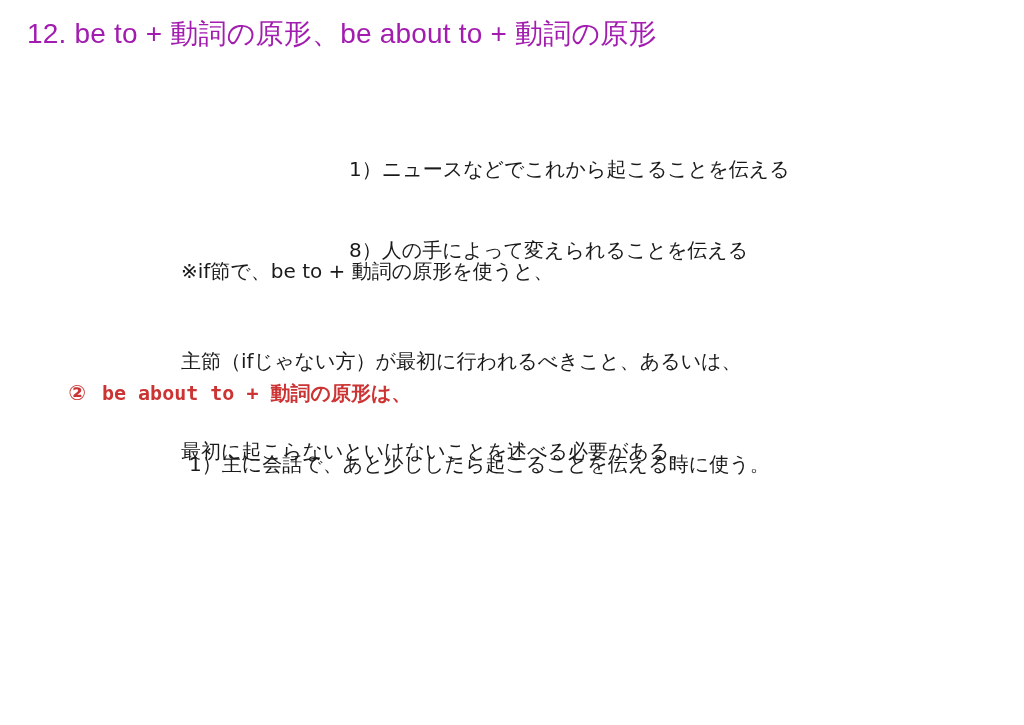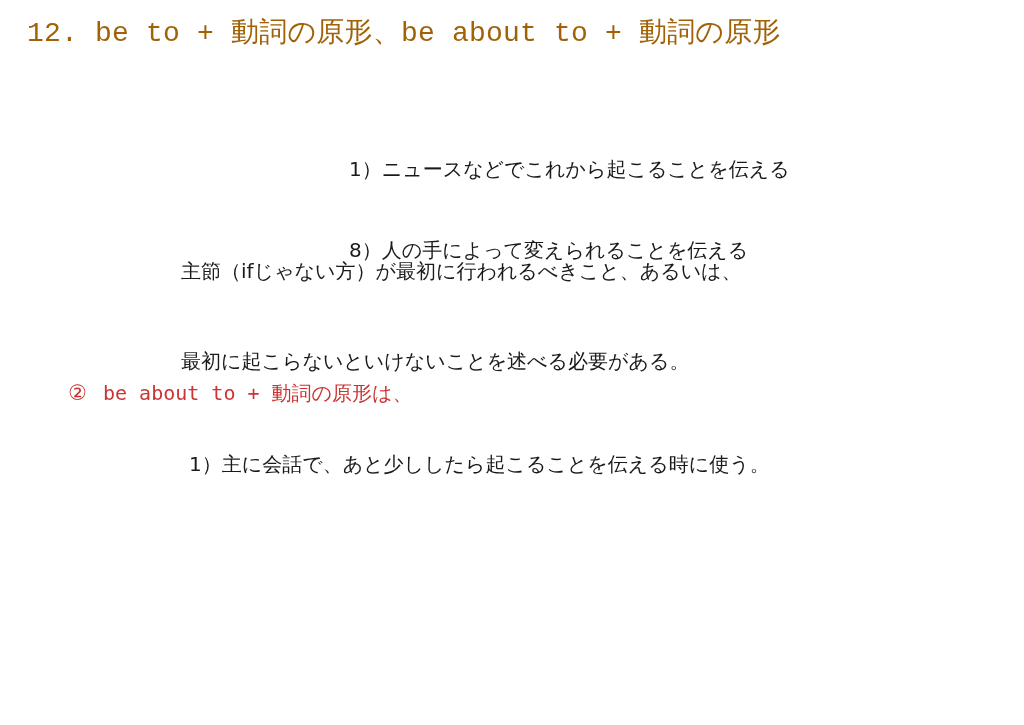--- a/index.html
+++ b/index.html
@@ -18,25 +18,25 @@
     height: 725px;
     background: #ffffff;
     overflow: hidden;
   }
 
   
   .slide-title {
     position: absolute;
     left: 27px;
     top: 15px;
-    font-family: Liberation Mono, monospace;
+    font-family: Liberation Sans, sans-serif;
     font-size: 28px;
     line-height: 38px;
     letter-spacing: 0.2px;
-    color: #a16207;
+    color: #a21caf;
     white-space: pre;
   }
 
   
   .section-head {
     position: absolute;
     color: #cc3333;
     font-family: "DejaVu Sans Mono", "Liberation Mono", monospace;
     font-size: 20px;
     line-height: 28px;
@@ -44,21 +44,21 @@
   }
   .section-head .marker {
     font-family: "DejaVu Sans", "Liberation Sans", sans-serif;
     font-size: 21px;
   }
   .section-head .head-text {
     margin-left: 16px;
   }
 
   #section-1-head { left: 20px; top: 86px; }
-  #section-2-head { left: 20px; top: 351px; }
+  #section-2-head { left: 20px; top: 351px; font-weight: bold; }
 
   
   .body-block {
     position: absolute;
     color: #1a1a1a;
     font-family: "DejaVu Sans", "Liberation Sans", sans-serif;
     font-size: 20px;
     line-height: 27px;
     white-space: pre;
   }
@@ -75,20 +75,21 @@
 
   <div class="slide-title" id="slide-title">12. be to + 動詞の原形、be about to + 動詞の原形</div>
 
 
   <div class="body-block" id="section-1-list">
     <span class="line">1）ニュースなどでこれから起こることを伝える</span>
     <span class="line">8）人の手によって変えられることを伝える</span>
   </div>
 
   <div class="body-block" id="note-block">
+    <span class="line">※if節で、be to + 動詞の原形を使うと、</span>
     <span class="line">主節（ifじゃない方）が最初に行われるべきこと、あるいは、</span>
     <span class="line">最初に起こらないといけないことを述べる必要がある。</span>
   </div>
 
   <div class="section-head" id="section-2-head">
     <span class="marker">②</span><span class="head-text">be about to + 動詞の原形は、</span>
   </div>
 
   <div class="body-block" id="section-2-list">
     <span class="line">1）主に会話で、あと少ししたら起こることを伝える時に使う。</span>

